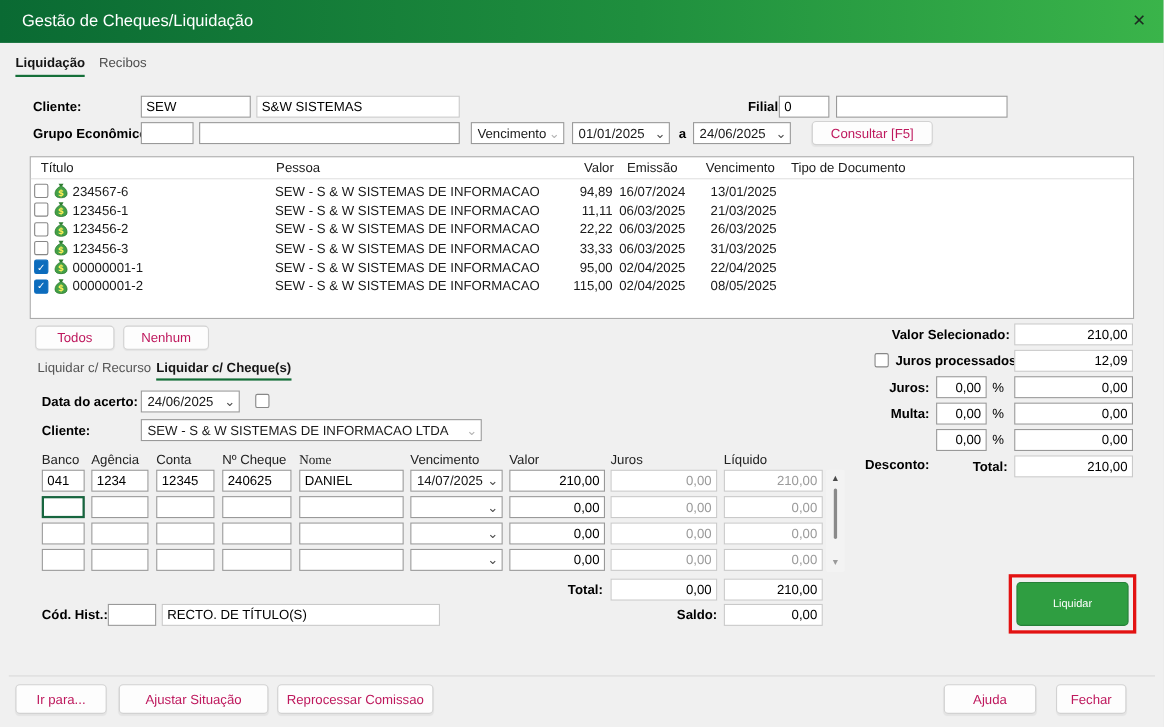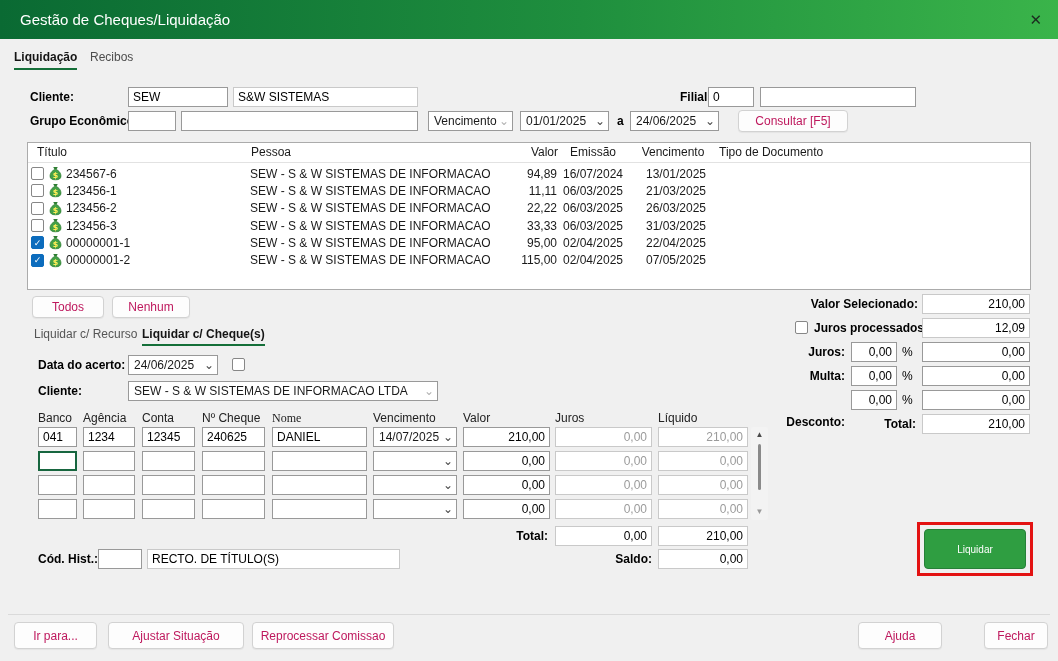--- a/index.html
+++ b/index.html
@@ -215,21 +215,21 @@
           <span class="cb on">✓</span>
           <span class="bag"><svg width="15" height="15" viewBox="0 0 16 16">
               <path d="M5.6 1h4.8L9 3.6H7z" fill="#2e7d32"></path>
               <path d="M8 3.4C3.8 5 2.2 8 2.2 10.8c0 2.9 2.4 3.9 5.8 3.9s5.8-1 5.8-3.9C13.8 8 12.2 5 8 3.4z" fill="#43a047" stroke="#2e7d32" stroke-width="0.8"></path>
               <text x="8" y="12.6" font-size="8.5" fill="#ffee58" text-anchor="middle" font-weight="bold" font-family="DejaVu Sans">$</text>
             </svg></span>
           <span class="ct t">00000001-2</span>
           <span class="ct p">SEW - S &amp; W SISTEMAS DE INFORMACAO LTDA</span>
           <span class="ct v">115,00</span>
           <span class="ct e">02/04/2025</span>
-          <span class="ct ve">07/05/2025</span>
+          <span class="ct ve">08/05/2025</span>
           <span class="ct ti"></span>
         </div>
       </div>
   </div>
 
   <div class="btn" style="left:32px;top:296px;width:72px;height:22px;">Todos</div>
   <div class="btn" style="left:112px;top:296px;width:78px;height:22px;">Nenhum</div>
 
   <span class="lbl r" style="left:700px;top:294px;width:218px;">Valor Selecionado:</span>
   <input class="f num dis" style="left: 922px; top: 294px; width: 108px;" readonly="" value="210,00">
@@ -360,15 +360,15 @@
 
   <div class="liq-wrap">
     <div class="liq-btn">Liquidar</div>
   </div>
 
   <div class="divider"></div>
   <div class="btn" style="left:14px;top:622px;width:83px;height:27px;">Ir para...</div>
   <div class="btn" style="left:252px;top:622px;width:142px;height:27px;">Reprocessar Comissao</div>
   <div class="btn" style="left:108px;top:622px;width:136px;height:27px;">Ajustar Situação</div>
   <div class="btn" style="left:858px;top:622px;width:84px;height:27px;">Ajuda</div>
-  <div class="btn" style="left:960px;top:622px;width:64px;height:27px;margin-left:24px;">Fechar</div>
+  <div class="btn" style="left:960px;top:622px;width:64px;height:27px;">Fechar</div>
 
 </div>
 
 </body></html>

